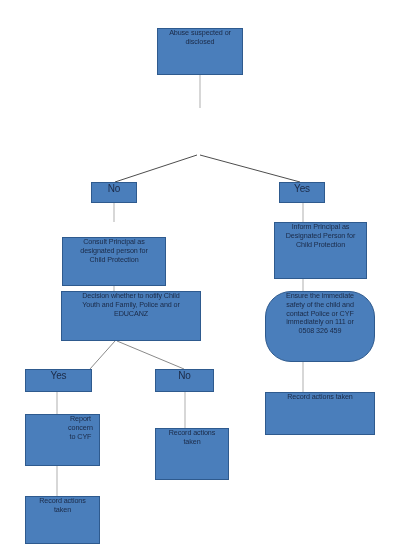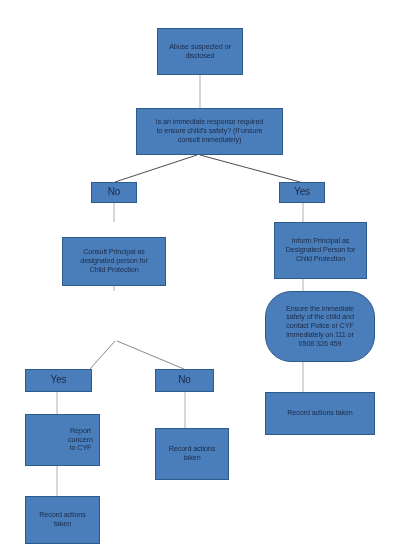--- a/index.html
+++ b/index.html
@@ -15,21 +15,20 @@
     overflow: hidden;
     font-family: "Liberation Sans", sans-serif;
   }
   .node {
     position: absolute;
     box-sizing: border-box;
     background: #4A7EBB;
     border: 1px solid #2E5A8E;
     color: #1B2A47;
     display: flex;
-    align-items: center;
     justify-content: center;
     text-align: center;
     line-height: 1.22;
     letter-spacing: -0.1px;
     -webkit-font-smoothing: antialiased;
   }
   .node .txt {
     display: block;
     width: 100%;
     padding: 0 3px;
@@ -80,25 +79,20 @@
     <line class="vert" x1="185" y1="392" x2="185" y2="428"></line>
     <line class="vert" x1="57" y1="466" x2="57" y2="496"></line>
     <line class="vert" x1="303" y1="362" x2="303" y2="392"></line>
   </svg>
 
   <div class="node n-body" style="left:157px; top:28px; width:86px; height:47px;">
     <span class="txt">Abuse suspected or
 disclosed</span>
   </div>
 
-  <div class="node n-body" style="left:136px; top:108px; width:147px; height:47px;">
-    <span class="txt">Is an immediate response required
-to ensure child’s safety? (If unsure
-consult immediately)</span>
-  </div>
 
   <div class="node n-label" style="left:91px; top:182px; width:46px; height:21px;">
     <span class="txt">No</span>
   </div>
 
   <div class="node n-label" style="left:279px; top:182px; width:46px; height:21px;">
     <span class="txt">Yes</span>
   </div>
 
   <div class="node n-body" style="left:62px; top:237px; width:104px; height:49px;">
@@ -106,20 +100,25 @@
 designated person for
 Child Protection</span>
   </div>
 
   <div class="node n-body" style="left:274px; top:222px; width:93px; height:57px;">
     <span class="txt">Inform Principal as
 Designated Person for
 Child Protection</span>
   </div>
 
+  <div class="node n-body" style="left:61px; top:291px; width:140px; height:50px;">
+    <span class="txt">Decision whether to notify Child
+Youth and Family, Police and or
+EDUCANZ</span>
+  </div>
 
   <div class="node n-body" style="left:265px; top:291px; width:110px; height:71px;border-radius:26px;">
     <span class="txt">Ensure the immediate
 safety of the child and
 contact Police or CYF
 immediately on 111 or
 0508 326 459</span>
   </div>
 
   <div class="node n-label" style="left:25px; top:369px; width:67px; height:23px;">

